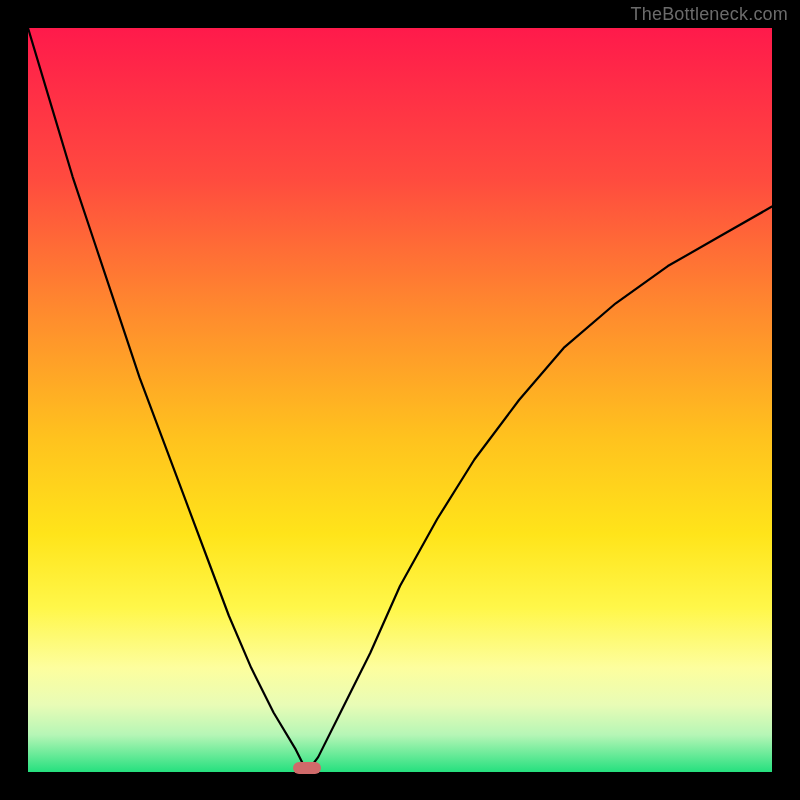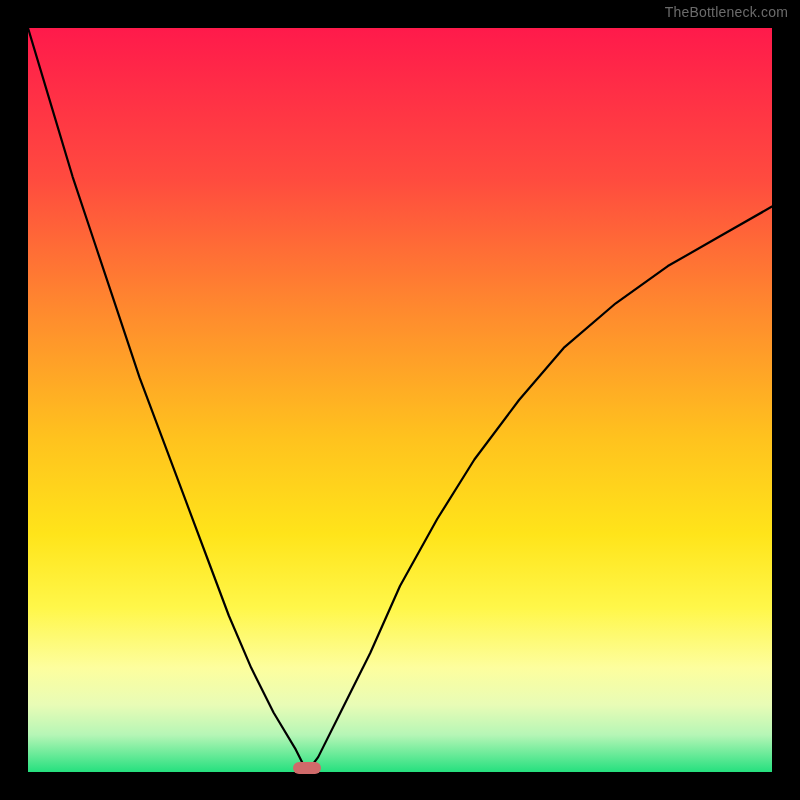--- a/index.html
+++ b/index.html
@@ -52,21 +52,21 @@
     height: 12px;
     background: #d06a6a;
     border-radius: 6px;
     transform: translate(-50%, -50%);
   }
   .watermark {
     position: absolute;
     top: 4px;
     right: 12px;
     color: #6b6b6b;
-    font-size: 14px;
+    font-size: 18px;
     font-weight: 500;
     letter-spacing: 0.2px;
   }
 </style>
 </head>
 <body>
 
 <div class="watermark">TheBottleneck.com</div>
 
 <div class="frame">

